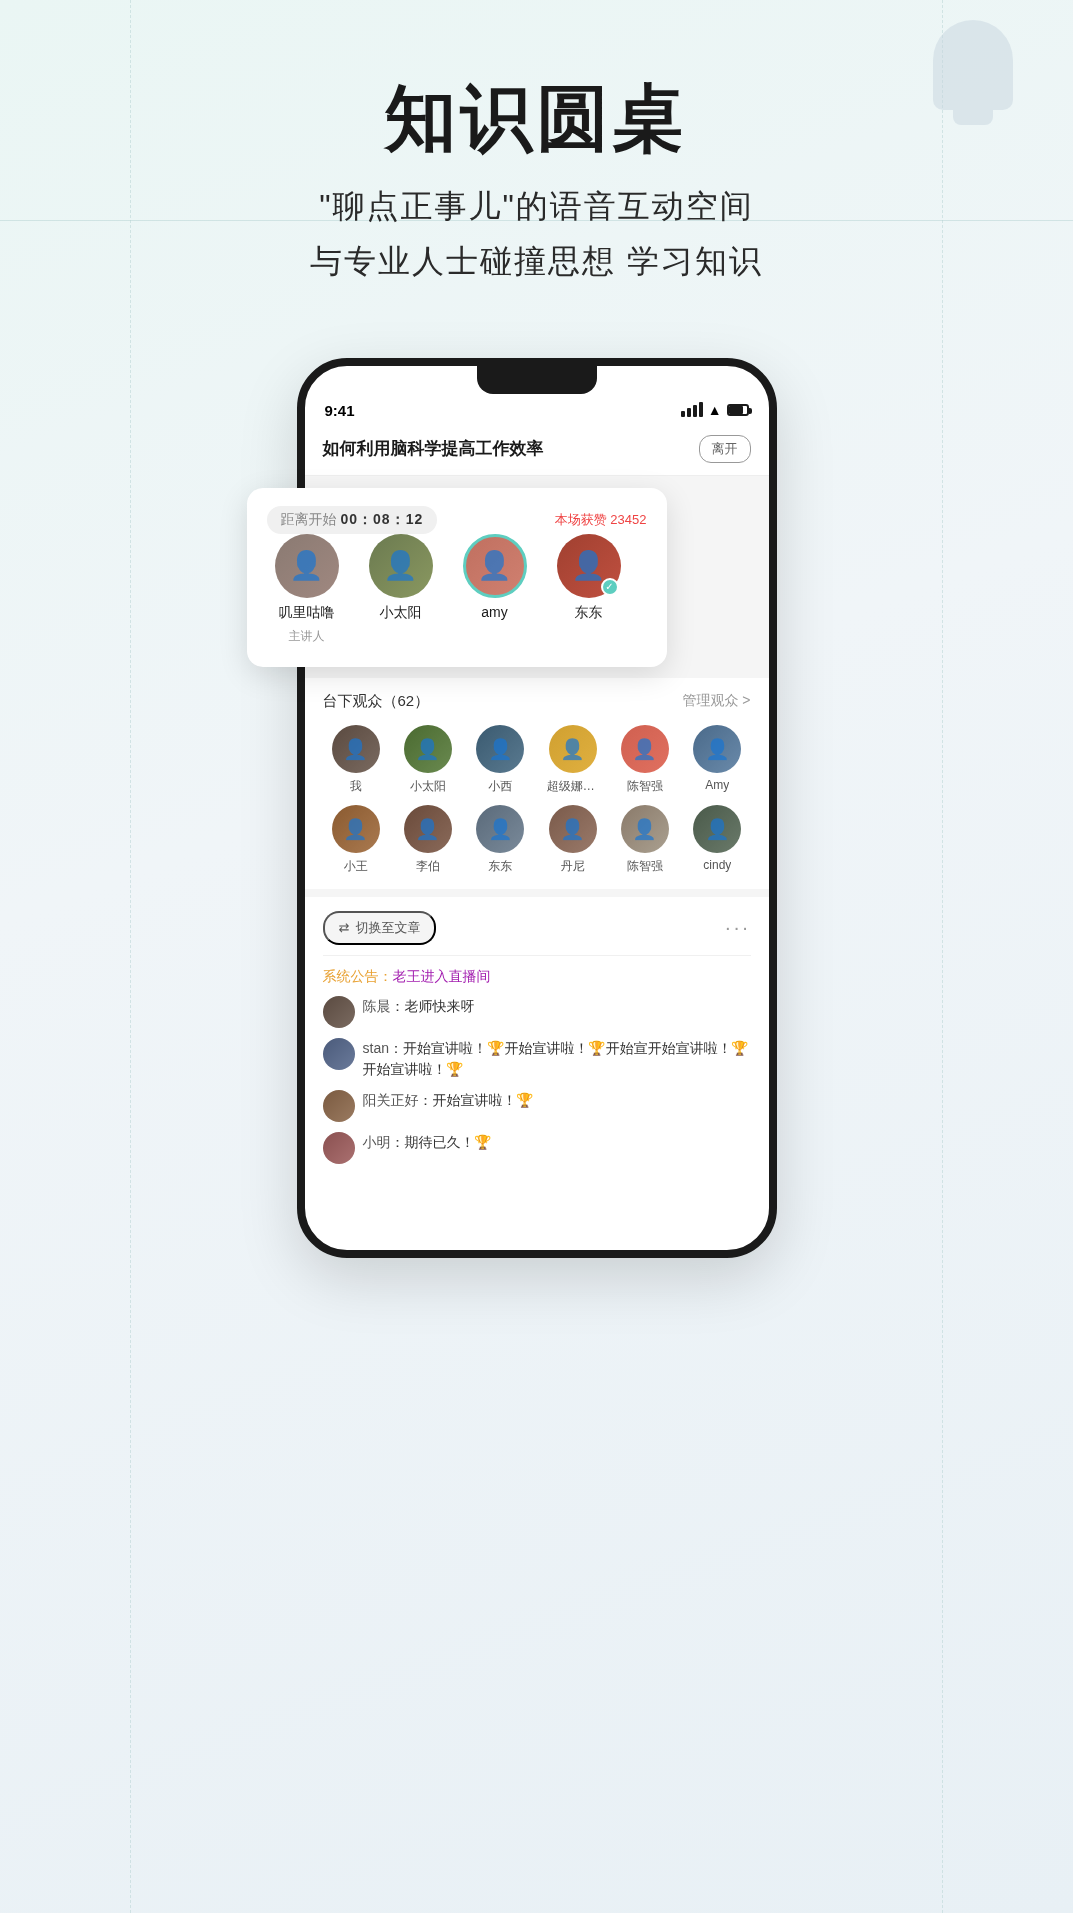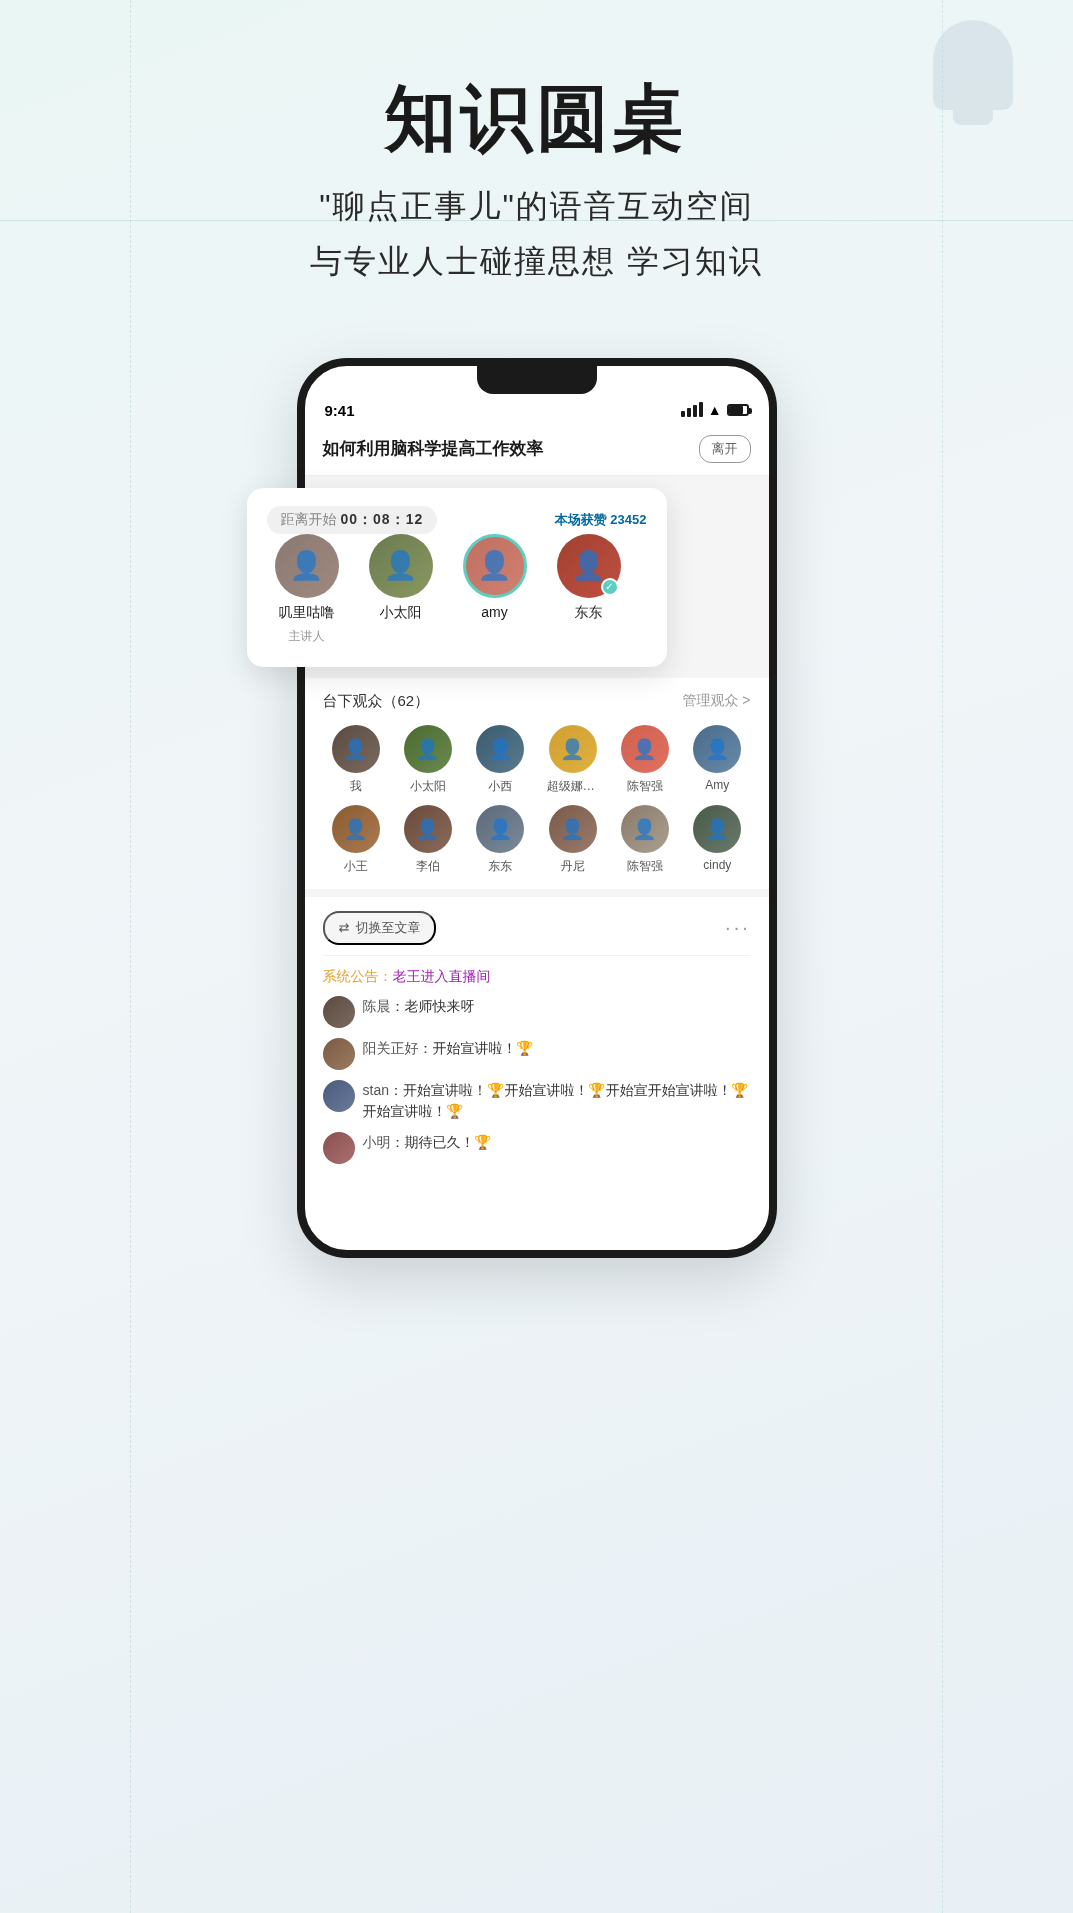--- a/index.html
+++ b/index.html
@@ -199,21 +199,21 @@
       background: #f0f0f0;
       border-radius: 20px;
       padding: 5px 14px;
       font-size: 14px;
       color: #555;
       display: flex;
       gap: 4px;
     }
     .countdown-label { color: #888; }
     .countdown-time { font-weight: 600; color: #333; letter-spacing: 1px; }
-    .likes-count { font-size: 13px; color: #0369a1; font-weight: bold; }
+    .likes-count { font-size: 13px; color: #ef4444; }
 
     .speakers-row {
       display: flex;
       gap: 14px;
       align-items: flex-start;
     }
     .speaker-item {
       display: flex;
       flex-direction: column;
       align-items: center;
@@ -582,30 +582,30 @@
             </div>
 
             <div class="chat-msg">
               <div class="msg-avatar chat-av-1"></div>
               <div class="msg-content">
                 <span class="msg-name">陈晨</span>：<span>老师快来呀</span>
               </div>
             </div>
 
             <div class="chat-msg">
+              <div class="msg-avatar chat-av-2"></div>
+              <div class="msg-content">
+                <span class="msg-name">stan</span>：<span>开始宣讲啦！🏆开始宣讲啦！🏆开始宣开始宣讲啦！🏆开始宣讲啦！🏆</span>
+              </div>
+            </div>
+
+            <div class="chat-msg">
               <div class="msg-avatar chat-av-3"></div>
               <div class="msg-content">
                 <span class="msg-name">阳关正好</span>：<span>开始宣讲啦！🏆</span>
-              </div>
-            </div>
-
-            <div class="chat-msg">
-              <div class="msg-avatar chat-av-2"></div>
-              <div class="msg-content">
-                <span class="msg-name">stan</span>：<span>开始宣讲啦！🏆开始宣讲啦！🏆开始宣开始宣讲啦！🏆开始宣讲啦！🏆</span>
               </div>
             </div>
 
             <div class="chat-msg">
               <div class="msg-avatar chat-av-4"></div>
               <div class="msg-content">
                 <span class="msg-name">小明</span>：<span>期待已久！🏆</span>
               </div>
             </div>
 

